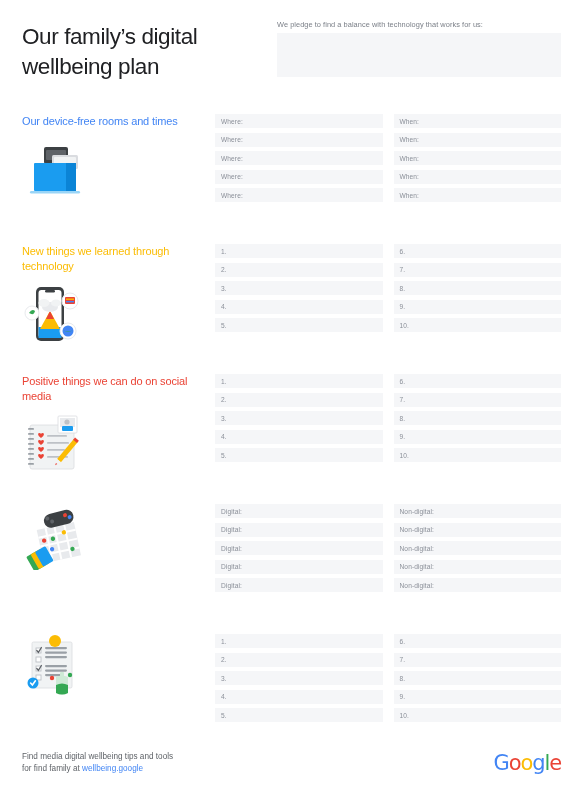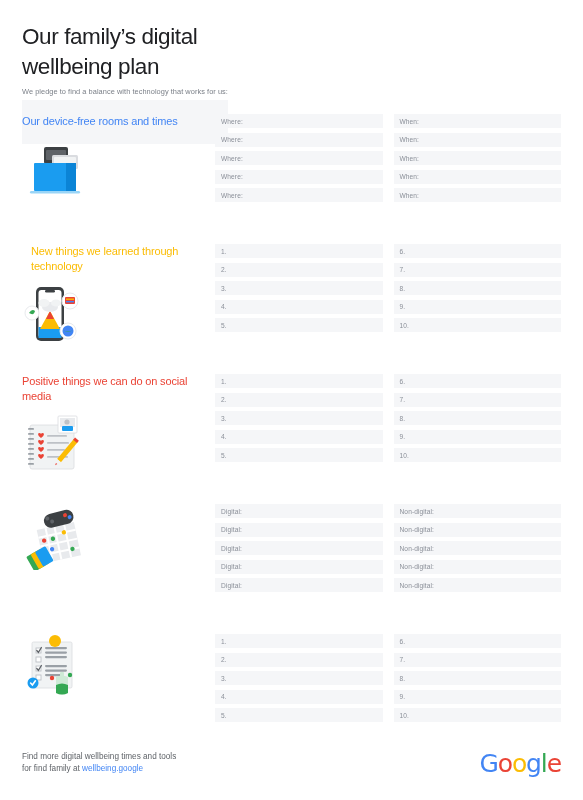--- a/index.html
+++ b/index.html
@@ -23,21 +23,20 @@
     box-sizing: border-box;
   }
 
   
   .header {
     display: flex;
     align-items: flex-start;
     padding: 14px 22px 0 22px;
     box-sizing: border-box;
     height: 106px;
-    flex-direction: column;
   }
   .title {
     font-size: 22.5px;
     line-height: 1.32;
     font-weight: 400;
     letter-spacing: -0.4px;
     color: #202124;
     width: 255px;
     padding-top: 8px;
   }
@@ -102,21 +101,21 @@
     align-items: center;
     padding-left: 6px;
     box-sizing: border-box;
     font-size: 6.6px;
     color: #8a8f98;
     letter-spacing: 0.1px;
   }
 
   
   .c-blue   { color: #4285f4; }
-  .c-yellow { color: #fbbc04; margin-left: 9px; }
+  .c-yellow { color: #fbbc04; }
   .c-red    { color: #ea4335; }
   .c-green  { color: #34a853; }
 
   
   .footer {
     position: absolute;
     left: 0;
     bottom: 0;
     width: 583px;
     height: 60px;
@@ -128,21 +127,21 @@
   }
   .footer-text {
     font-size: 8.2px;
     line-height: 1.5;
     color: #5f6368;
   }
   .footer-link {
     color: #4285f4;
   }
   .g-logo {
-    font-size: 25px;
+    font-size: 21px;
     letter-spacing: -1.1px;
     font-family: "DejaVu Sans", sans-serif;
     font-weight: 400;
     white-space: nowrap;
   }
   .g-b { color: #4285f4; }
   .g-r { color: #ea4335; }
   .g-y { color: #fbbc04; }
   .g-g { color: #34a853; }
 </style>
@@ -394,19 +393,19 @@
         <div class="field">7.</div>
         <div class="field">8.</div>
         <div class="field">9.</div>
         <div class="field">10.</div>
       </div>
     </div>
   </div>
 
   <div class="footer">
     <div class="footer-text">
-      <div>Find more digital wellbeing times and tools</div>
+      <div>Find media digital wellbeing tips and tools</div>
       <div><span>for find family at </span><span class="footer-link">wellbeing.google</span></div>
     </div>
     <div class="g-logo"><span class="g-b">G</span><span class="g-r">o</span><span class="g-y">o</span><span class="g-b">g</span><span class="g-g">l</span><span class="g-r">e</span></div>
   </div>
 
 </div>
 
 </body></html>

